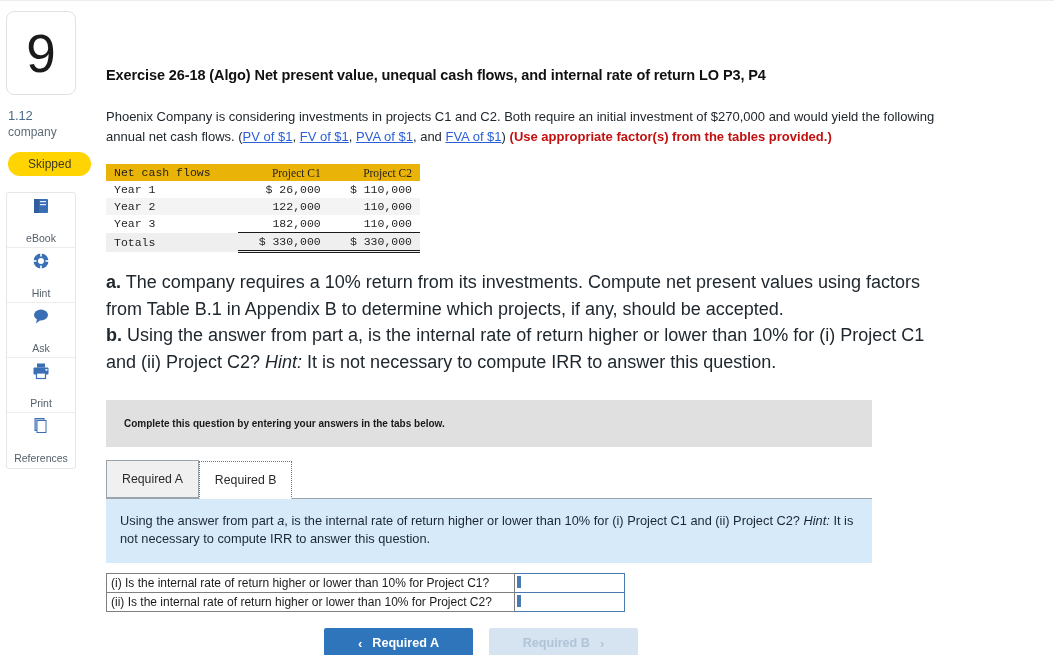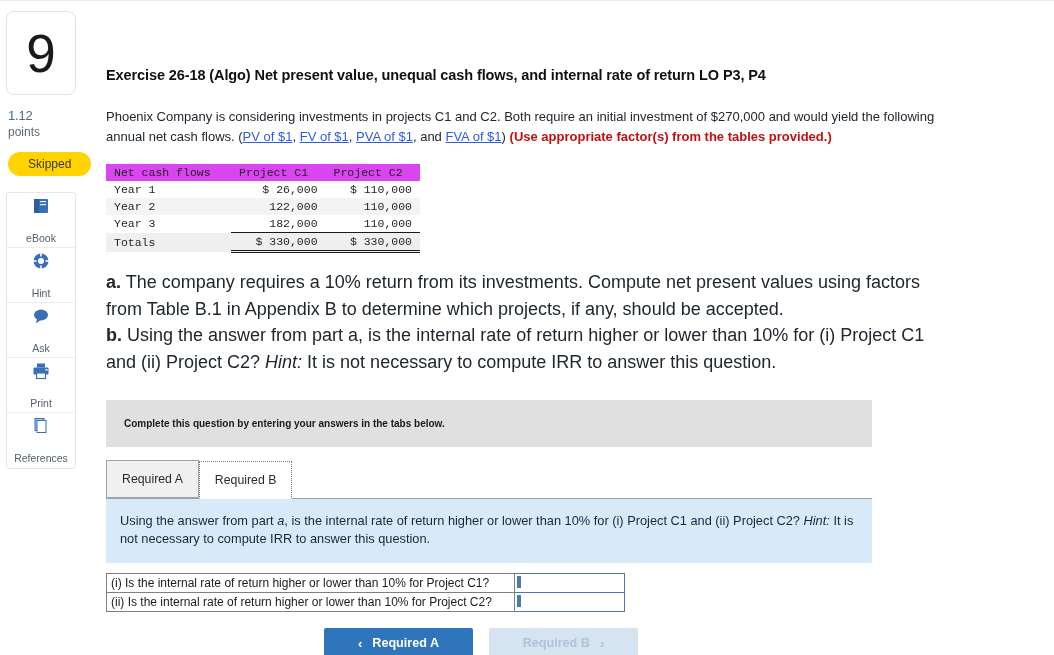--- a/index.html
+++ b/index.html
@@ -94,22 +94,22 @@
   
   .cashtable {
     margin-top: 18px;
     border-collapse: collapse;
     font-family: "Liberation Mono", monospace;
     font-size: 11.5px;
     color: #1f1f1f;
     width: 314px;
   }
   .cashtable th, .cashtable td { padding: 2px 8px; height: 16px; }
-  .cashtable thead th { background: #d946ef; font-weight: normal; text-align: left; }
-  .cashtable thead th.num { text-align: left; }
+  .cashtable thead th { background: #eab308; font-weight: normal; text-align: left; }
+  .cashtable thead th.num { text-align: right; font-family: Liberation Serif, serif; }
   .cashtable td.num { text-align: right; }
   .cashtable tbody tr:nth-child(even) { background: #f4f4f4; }
   .cashtable tbody tr.totals { background: #efefef; }
   .cashtable tbody tr.lastdata td.num { border-bottom: 1.5px solid #1a1a1a; }
   .cashtable tbody tr.totals td.num { border-bottom: 3px double #1a1a1a; }
 
   .parts {
     margin-top: 16px;
     font-size: 18px;
     color: #20282f;
@@ -227,21 +227,21 @@
 <div class="page">
 
   <div class="rail">
 
     <div class="qnum-box">
       <span class="qnum">9</span>
     </div>
 
     <div class="points-wrap">
       <div class="points-val">1.12</div>
-      <div class="points-lbl">points</div>
+      <div class="points-lbl">company</div>
     </div>
 
     <div class="skipped">Skipped</div>
 
     <div class="tools">
 
       <div class="tool">
         <span class="ic">
           <svg width="20" height="20" viewBox="0 0 20 20">
             <rect x="3" y="3" width="14" height="14" rx="1" fill="#3b6fb5"></rect>

